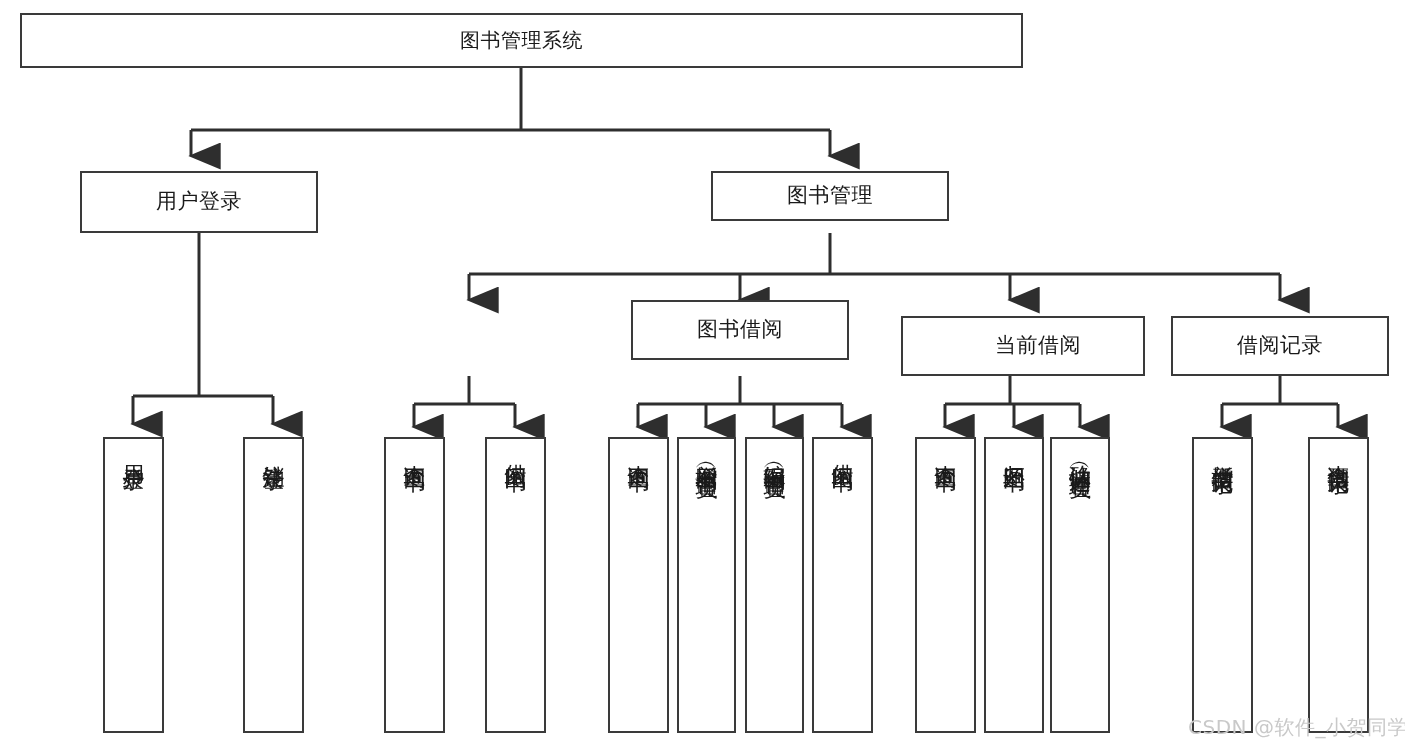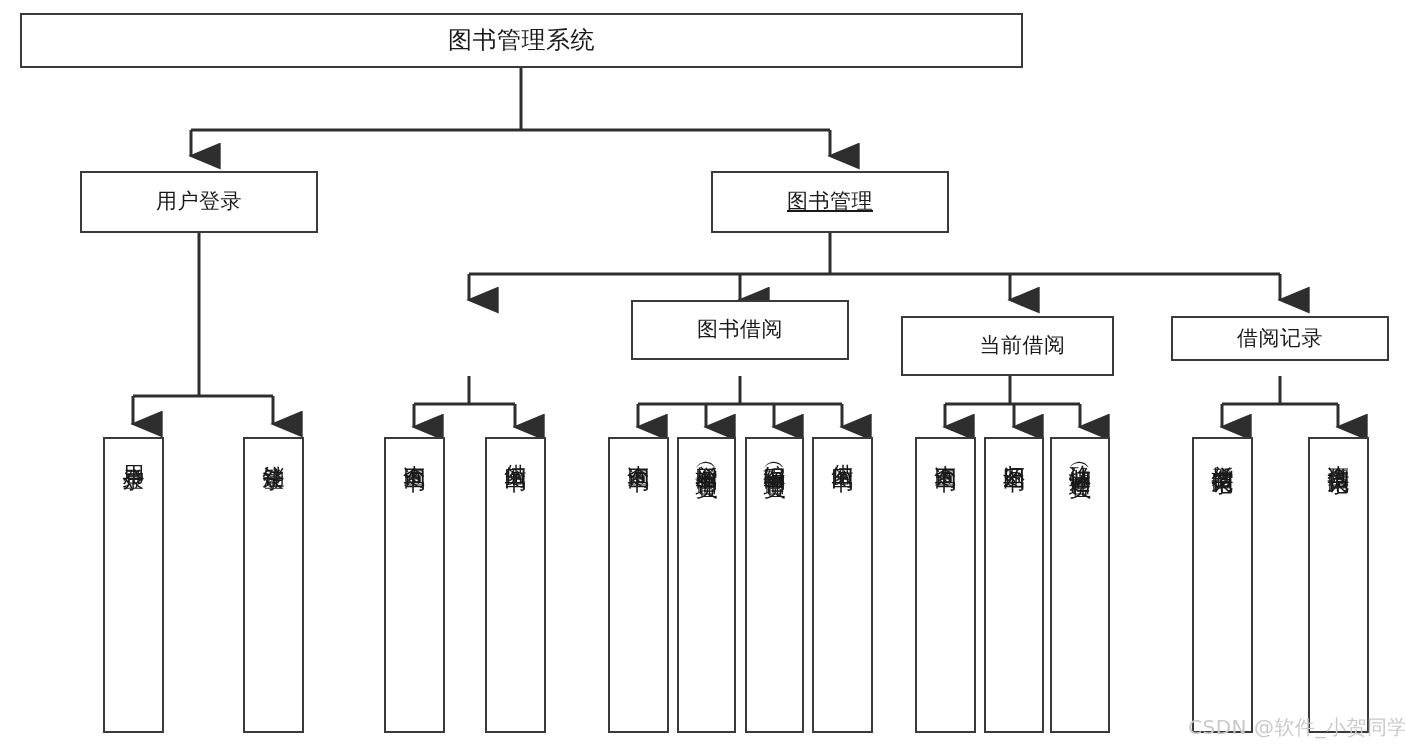--- a/index.html
+++ b/index.html
@@ -32,21 +32,21 @@
     text-align: center;
     line-height: 1.12;
     white-space: nowrap;
   }
   
   .node.h .label {
     font-size: 21px;
     letter-spacing: 0.5px;
   }
   .node.root .label {
-    font-size: 24px;
+    font-size: 20px;
   }
   
   .node.v {
     align-items: flex-start;
     padding-top: 8px;
   }
   .node.v .label {
     writing-mode: vertical-rl;
     text-orientation: upright;
     font-size: 22px;
@@ -126,31 +126,31 @@
     </g>
   </svg>
 
   <div class="node h root" style="left:20px; top:13px; width:1003px; height:55px;">
     <span class="label">图书管理系统</span>
   </div>
 
   <div class="node h" style="left:80px; top:171px; width:238px; height:62px;">
     <span class="label">用户登录</span>
   </div>
-  <div class="node h" style="left:711px; top:171px; width:238px; height:62px;text-decoration:underline;">
+  <div class="node h" style="left:711px; top:171px; width:238px; height:50px;">
     <span class="label">图书管理</span>
   </div>
 
   <div class="node h" style="left:631px; top:300px; width:218px; height:60px;">
     <span class="label">图书借阅</span>
   </div>
-  <div class="node h" style="left:901px; top:316px; width:213px; height:60px;padding-left:30px;">
+  <div class="node h" style="left:901px; top:316px; width:244px; height:60px;padding-left:30px;">
     <span class="label">当前借阅</span>
   </div>
-  <div class="node h" style="left:1171px; top:316px; width:218px; height:45px;">
+  <div class="node h" style="left:1171px; top:316px; width:218px; height:60px;">
     <span class="label">借阅记录</span>
   </div>
 
   <div class="node v" style="left:103px; top:437px; width:61px; height:296px;">
     <span class="label">用户登录</span>
   </div>
   <div class="node v" style="left:243px; top:437px; width:61px; height:296px;">
     <span class="label">注销登录</span>
   </div>
 

